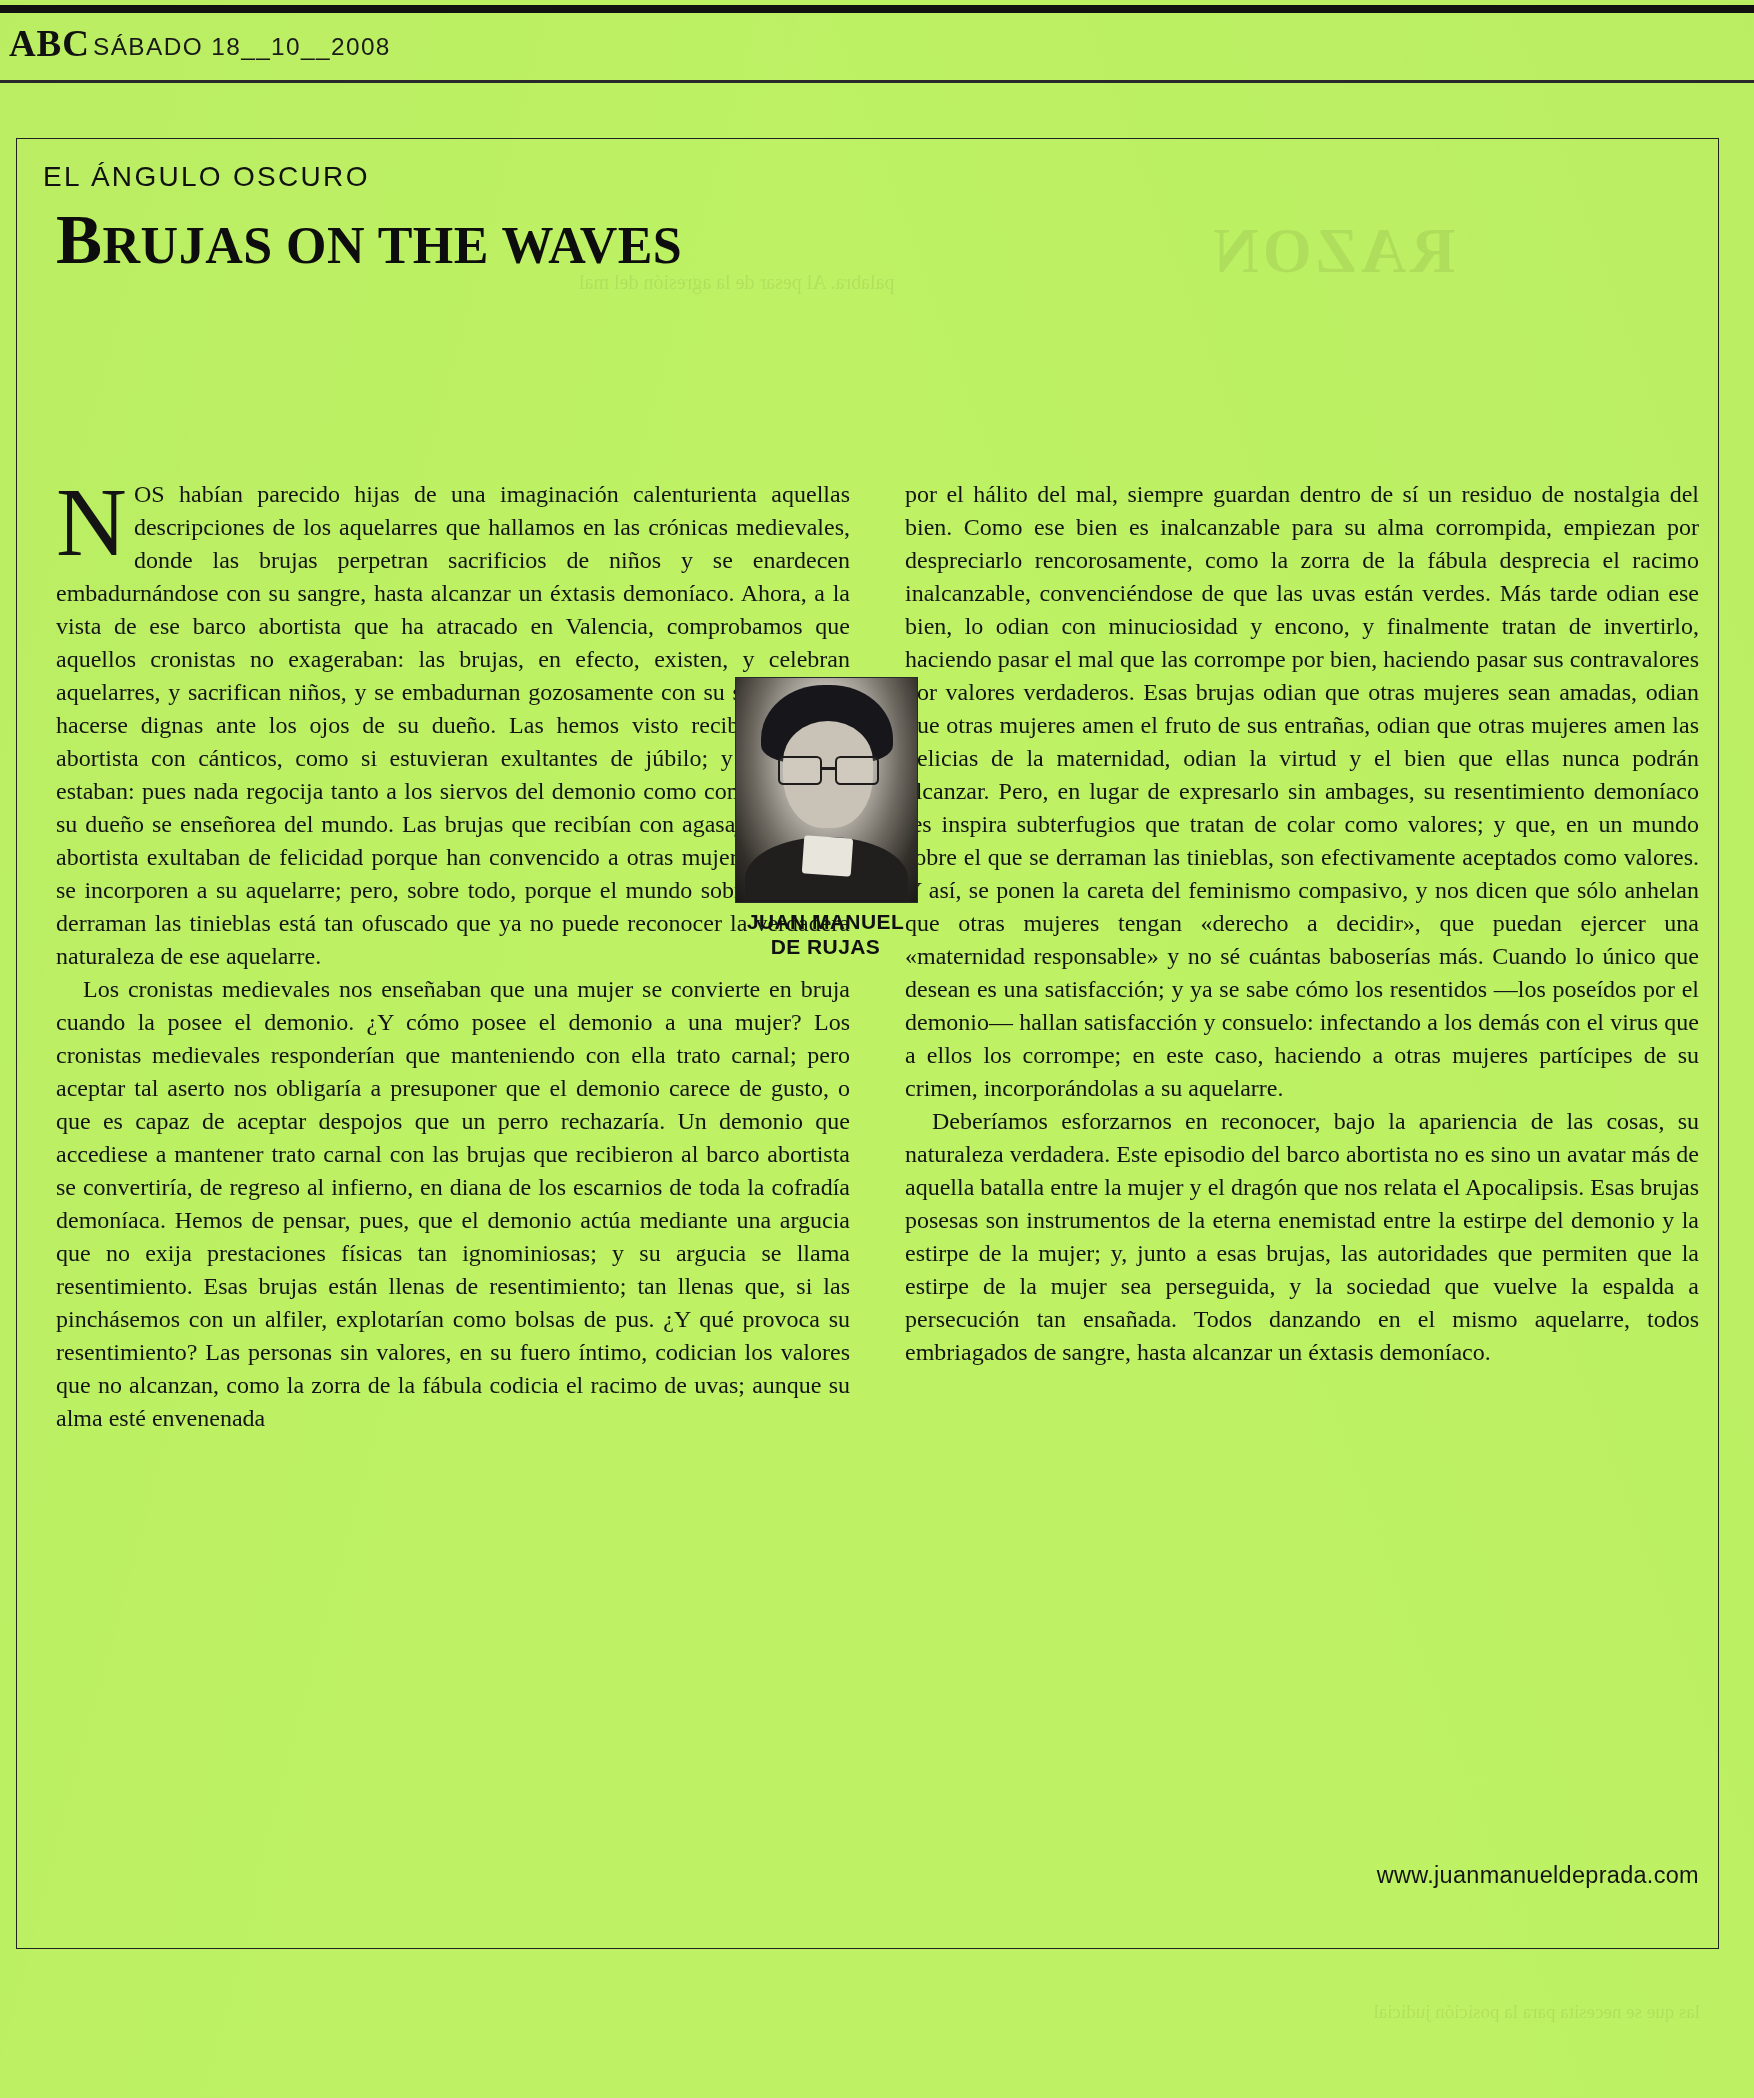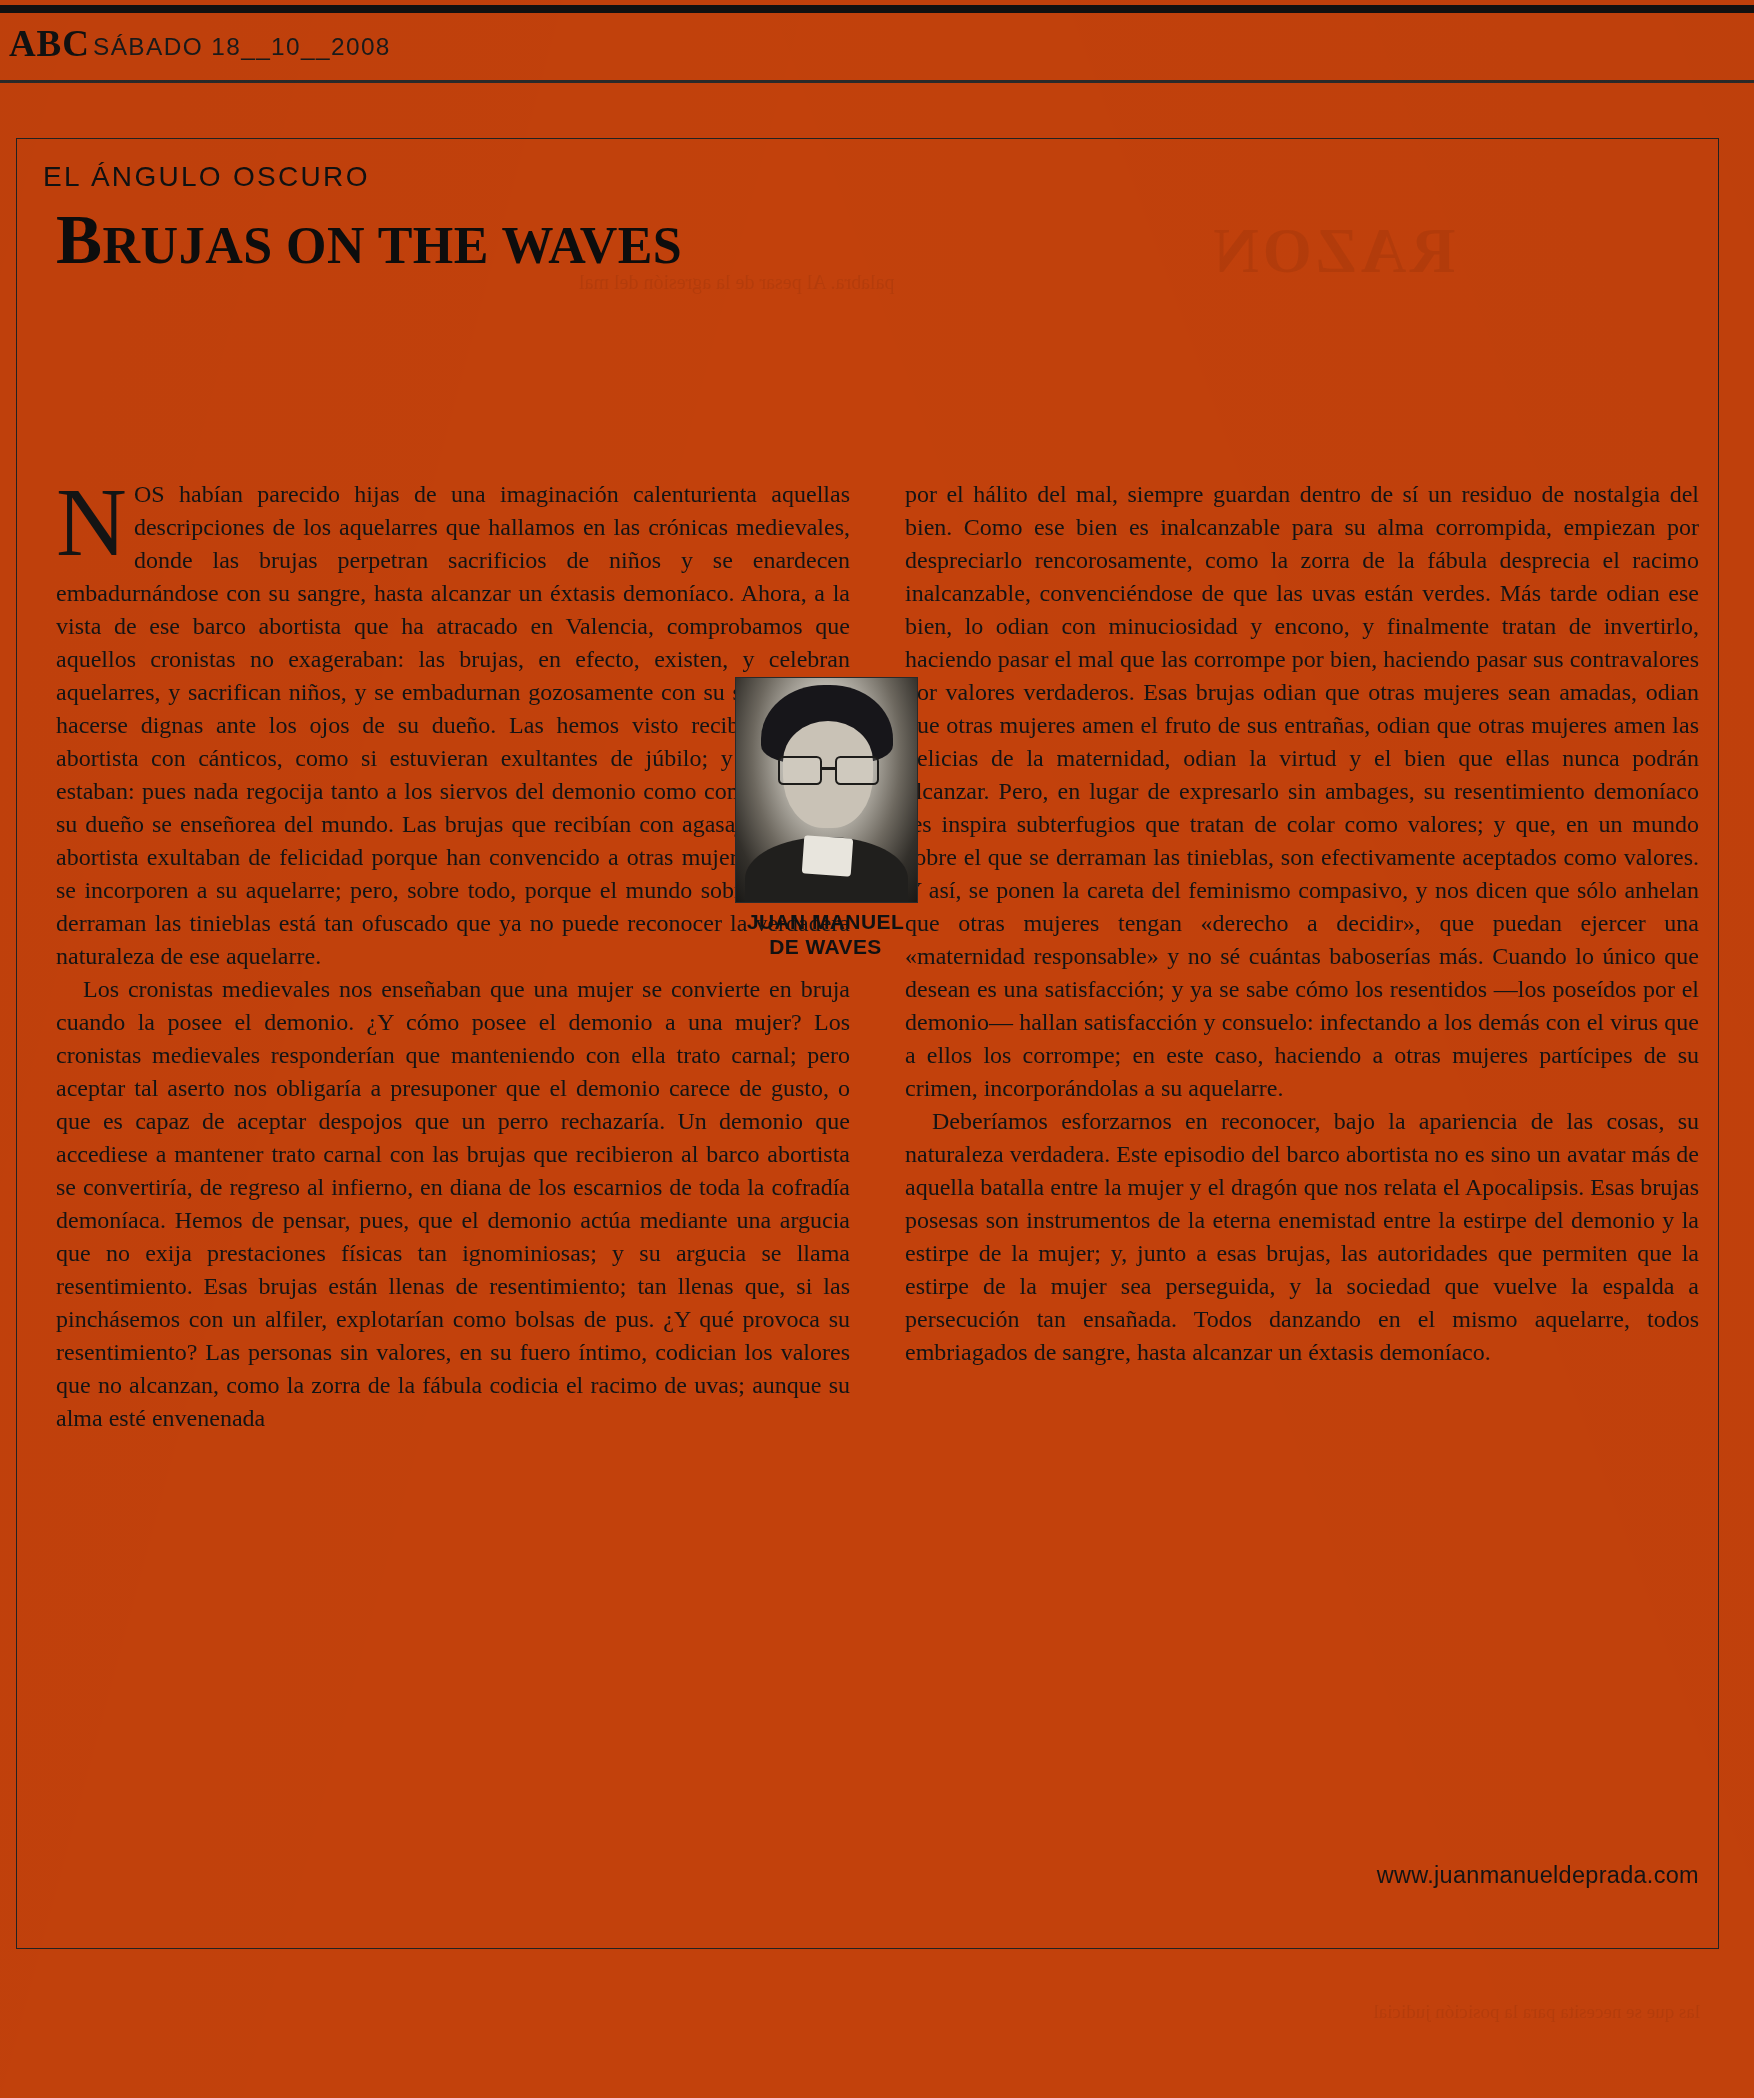--- a/index.html
+++ b/index.html
@@ -12,21 +12,21 @@
     height: 2099px;
     font-family: "Liberation Serif", serif;
     color: #111;
     position: relative;
     overflow: hidden;
   }
   .page {
     position: relative;
     width: 1755px;
     height: 2099px;
-    background: #c2410c;
+    background: #bef264;
   }
   
   .top-rule-thick {
     position: absolute;
     left: 0; top: 5.4px;
     width: 1755px; height: 8.1px;
     background: #111;
   }
   .masthead {
     position: absolute;
@@ -277,21 +277,21 @@
       <div class="glasses">
         <div class="lens l"></div>
         <div class="bridge"></div>
         <div class="lens r"></div>
       </div>
       <div class="shirt"></div>
       <div class="collar"></div>
     </div>
     <div class="byline">
       <div>JUAN MANUEL</div>
-      <div>DE WAVES</div>
+      <div>DE RUJAS</div>
     </div>
   </div>
 
   <div class="website">www.juanmanueldeprada.com</div>
 
   <div class="bleed bleed-bottom">las que se necesita para la posición judicial</div>
 
   <div class="page-grain"></div>
 </div>
 

